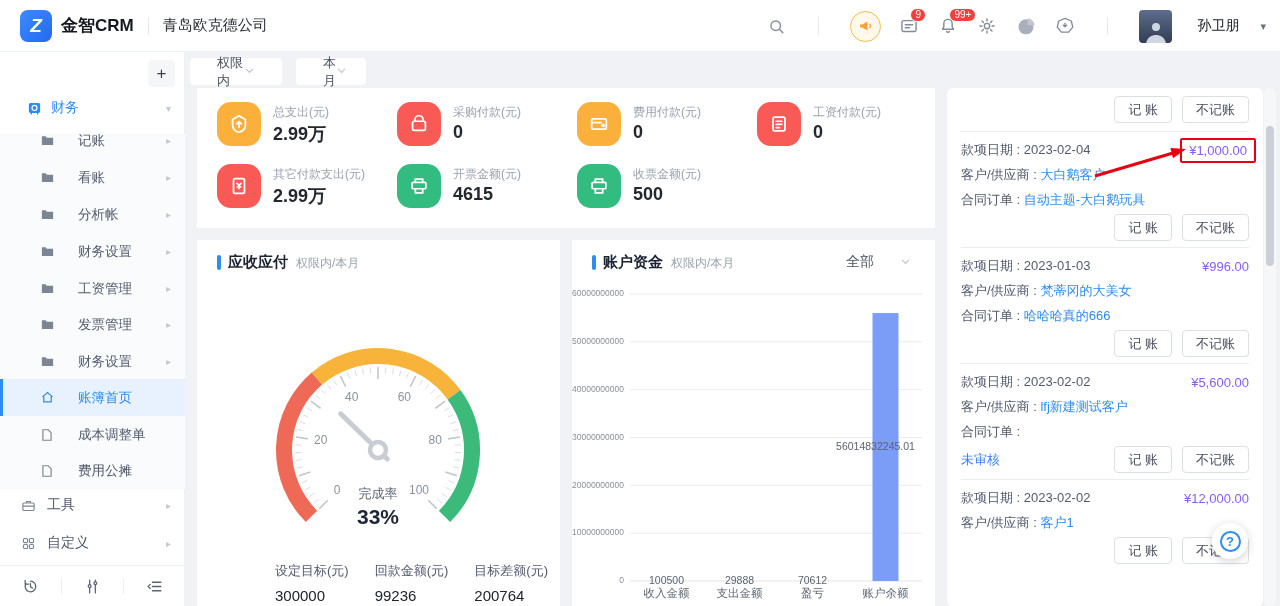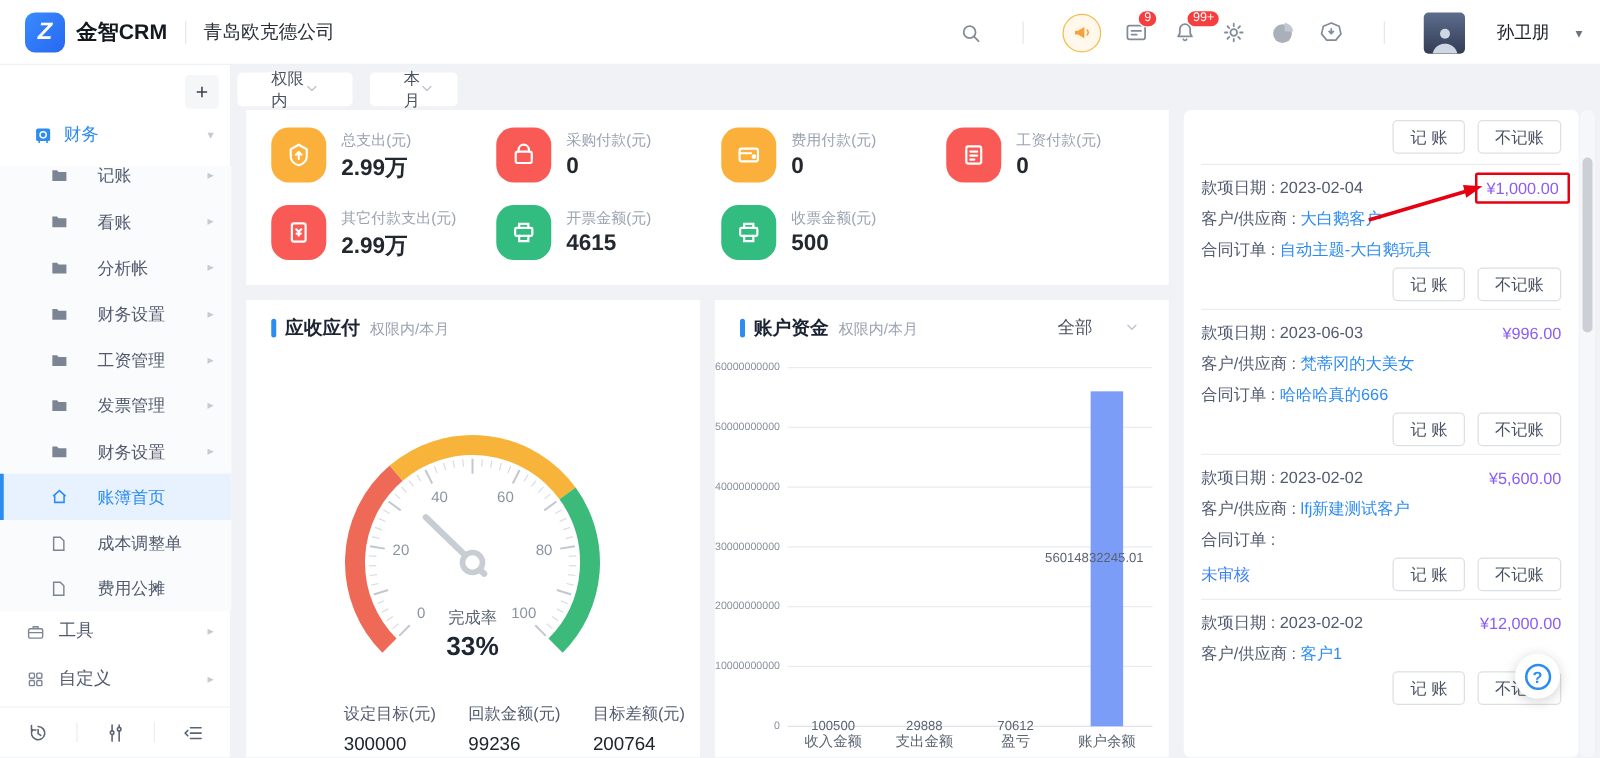--- a/index.html
+++ b/index.html
@@ -554,21 +554,21 @@
         <span class="r-status"></span>
         <div class="r-btns">
             <div class="btn">记 账</div>
             <div class="btn">不记账</div>
           </div>
       </div>
     </div>
 
     <div class="record">
       <div class="r-row1">
-        <span><span>款项日期 :</span> <span>2023-06-03</span></span>
+        <span><span>款项日期 :</span> <span>2023-01-03</span></span>
         <span class="r-amount">¥996.00</span>
       </div>
       <div class="r-line"><span>客户/供应商 :</span> <span class="r-link">梵蒂冈的大美女</span></div>
       <div class="r-line"><span>合同订单 :</span> <span class="r-link">哈哈哈真的666</span></div>
       <div class="r-btnrow">
         <span class="r-status"></span>
         <div class="r-btns">
             <div class="btn">记 账</div>
             <div class="btn">不记账</div>
           </div>

